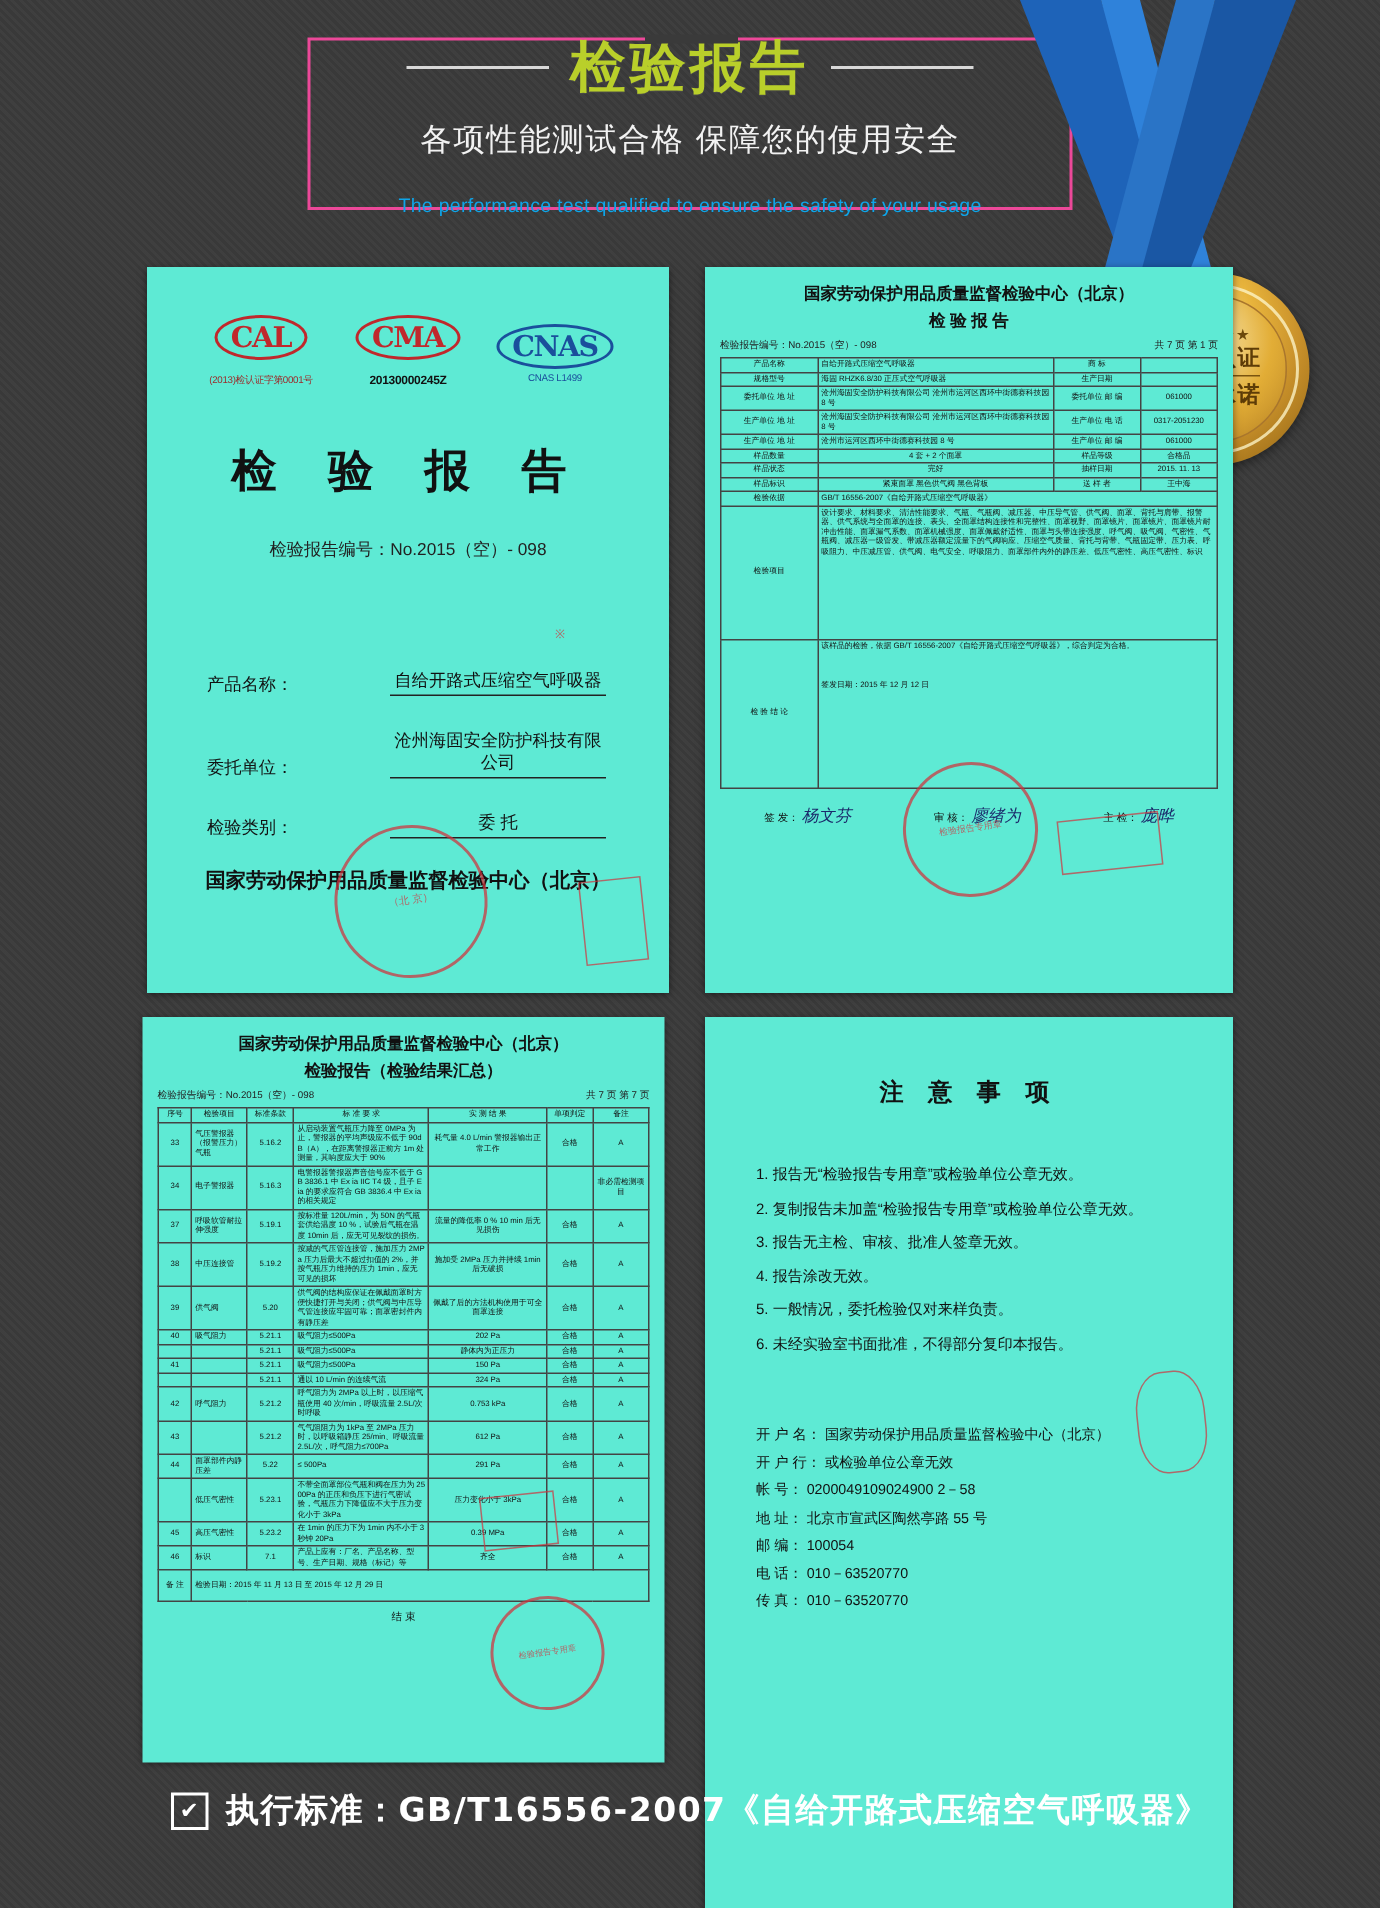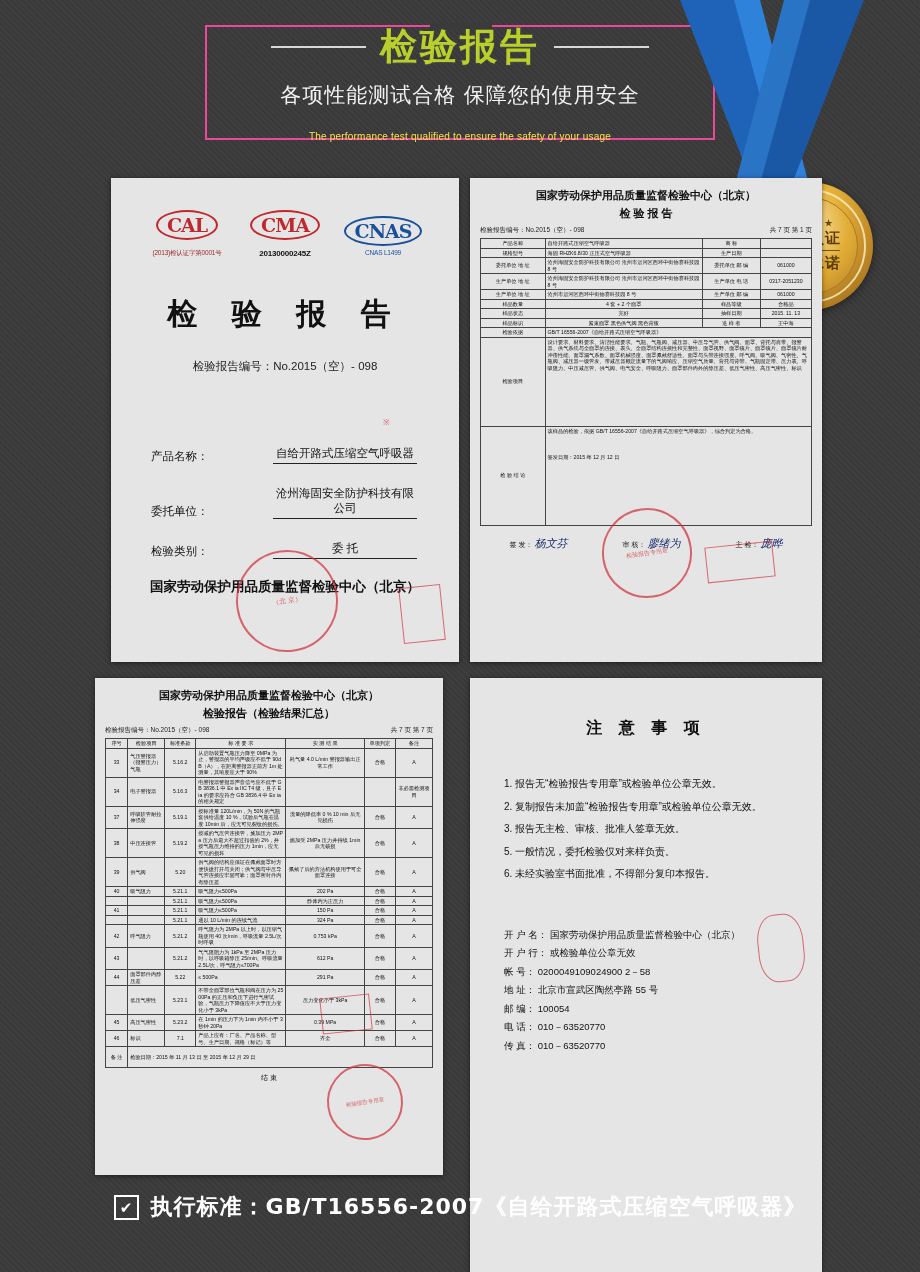--- a/index.html
+++ b/index.html
@@ -28,21 +28,21 @@
   .banner-title{
     font-size:37px;font-weight:bold;color:#b9cf2a;letter-spacing:3px;
     font-family:"DejaVu Sans", sans-serif;
     text-shadow:0 1px 0 #4a4a4a;
   }
   .banner-sub{
     color:#f2f2f2;font-size:21px;letter-spacing:1px;margin-top:9px;
     font-family:"DejaVu Sans", sans-serif;
   }
   .banner-sub-en{
-    color:#fde047;font-size:10px;margin-top:22px;letter-spacing:.2px;
+    color:#0ea5e9;font-size:13px;margin-top:22px;letter-spacing:.2px;
     font-family:"Liberation Sans", sans-serif;
   }
   .banner-mask-top{
     position:absolute;left:430px;top:23px;width:62px;height:6px;background:#3a3a3a;
   }
 
   
   .ribbon{position:absolute;left:672px;top:0;width:200px;height:230px;}
   .ribbon svg{display:block;}
   .medal{
@@ -64,26 +64,26 @@
   }
   .medal-stars{font-size:9px;color:#6d4a0c;letter-spacing:1px;line-height:1;}
   .medal-t1,.medal-t2{
     font-family:"DejaVu Sans",sans-serif;font-weight:bold;color:#5d3c07;
     font-size:15px;letter-spacing:1px;line-height:1.35;
   }
   .medal-rule{width:62px;height:1px;background:#7a5410;margin:2px 0;}
 
   
   .doc{
-    position:absolute;background:#e5e5e5;
+    position:absolute;background:#5eead4;
     box-shadow:0 1px 5px rgba(0,0,0,.5);
     overflow:hidden;
   }
   .doc-inner{position:absolute;inset:0;}
-  #doc1{left:111px;top:178px;width:348px;height:484px;}
+  #doc1{left:98px;top:178px;width:348px;height:484px;}
   #doc2{left:470px;top:178px;width:352px;height:484px;}
   #doc3{left:95px;top:678px;width:348px;height:497px;}
   #doc4{left:470px;top:678px;width:352px;height:611px;}
 
   
   .d1-logos{display:flex;gap:16px;justify-content:center;margin-top:26px;align-items:flex-start;}
   .logo{width:82px;text-align:center;}
   .logo-mark{
     height:42px;display:flex;align-items:center;justify-content:center;
     font-family:"DejaVu Serif",serif;font-weight:bold;font-size:25px;letter-spacing:-1px;
@@ -531,20 +531,21 @@
     </div>
   </div>
 
   <div class="doc" id="doc4">
     <div class="doc-inner">
       <div class="d4-title">注 意 事 项</div>
       <div class="d4-list">
         <div>1. 报告无“检验报告专用章”或检验单位公章无效。</div>
         <div>2. 复制报告未加盖“检验报告专用章”或检验单位公章无效。</div>
         <div>3. 报告无主检、审核、批准人签章无效。</div>
+        <div>4. 报告涂改无效。</div>
         <div>5. 一般情况，委托检验仅对来样负责。</div>
         <div>6. 未经实验室书面批准，不得部分复印本报告。</div>
       </div>
 
       <div class="d4-contact">
         <div>
           <span>开 户 名：</span>
           <span>国家劳动保护用品质量监督检验中心（北京）</span>
         </div>
         <div>

